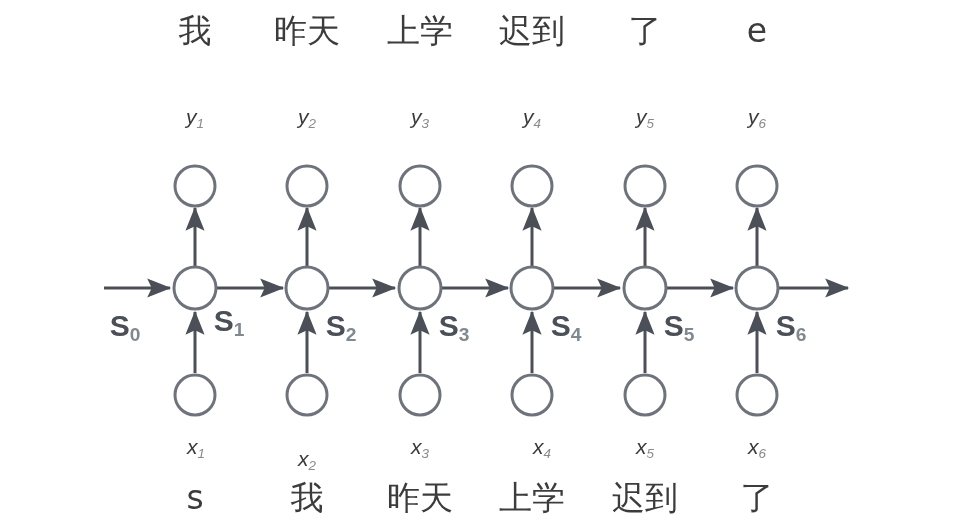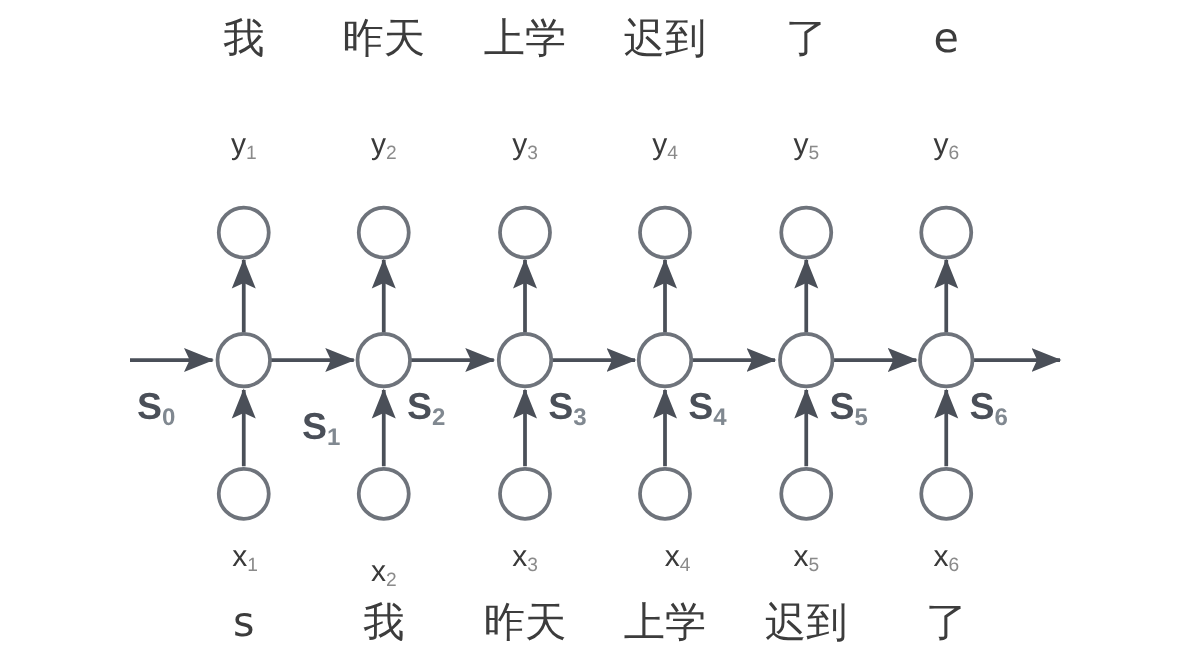--- a/index.html
+++ b/index.html
@@ -28,23 +28,24 @@
     white-space: nowrap;
     line-height: 1;
     text-align: center;
   }
   .token-top, .token-bottom {
     font-size: 33px;
     color: #3c3c3c;
     font-family: "DejaVu Sans", "Liberation Sans", sans-serif;
   }
   .label-y, .label-x {
-    font-size: 24px;
+    font-size: 21px;
     color: #3a3a3a;
     font-family: "Liberation Sans", "DejaVu Sans", sans-serif;
+    font-style: italic;
   }
   .label-s {
     font-size: 30px;
     color: #4a4f58;
     font-weight: bold;
     font-family: "Liberation Sans", "DejaVu Sans", sans-serif;
   }
   .sub {
     font-size: 0.64em;
     vertical-align: baseline;
@@ -133,21 +134,21 @@
 
   <div class="txt label-y" style="left:195px; top:116px;"><span>y</span><span class="sub">1</span></div>
   <div class="txt label-y" style="left:307px; top:116px;"><span>y</span><span class="sub">2</span></div>
   <div class="txt label-y" style="left:420px; top:116px;"><span>y</span><span class="sub">3</span></div>
   <div class="txt label-y" style="left:532px; top:116px;"><span>y</span><span class="sub">4</span></div>
   <div class="txt label-y" style="left:645px; top:116px;"><span>y</span><span class="sub">5</span></div>
   <div class="txt label-y" style="left:757px; top:116px;"><span>y</span><span class="sub">6</span></div>
 
   <div class="txt label-s" style="left:125px; top:326px;"><span>S</span><span class="sub">0</span></div>
 
-  <div class="txt label-s" style="left:229px; top:342px;margin-left:28px;"><span>S</span><span class="sub">1</span></div>
+  <div class="txt label-s" style="left:229px; top:321px;"><span>S</span><span class="sub">1</span></div>
   <div class="txt label-s" style="left:341px; top:326px;"><span>S</span><span class="sub">2</span></div>
   <div class="txt label-s" style="left:454px; top:326px;"><span>S</span><span class="sub">3</span></div>
   <div class="txt label-s" style="left:566px; top:326px;"><span>S</span><span class="sub">4</span></div>
   <div class="txt label-s" style="left:679px; top:326px;"><span>S</span><span class="sub">5</span></div>
   <div class="txt label-s" style="left:791px; top:326px;"><span>S</span><span class="sub">6</span></div>
 
   <div class="txt label-x" style="left:196px; top:446px;"><span>x</span><span class="sub">1</span></div>
   <div class="txt label-x" style="left:307px; top:458px;"><span>x</span><span class="sub">2</span></div>
   <div class="txt label-x" style="left:420px; top:446px;"><span>x</span><span class="sub">3</span></div>
   <div class="txt label-x" style="left:532px; top:446px;margin-left:10px;"><span>x</span><span class="sub">4</span></div>

